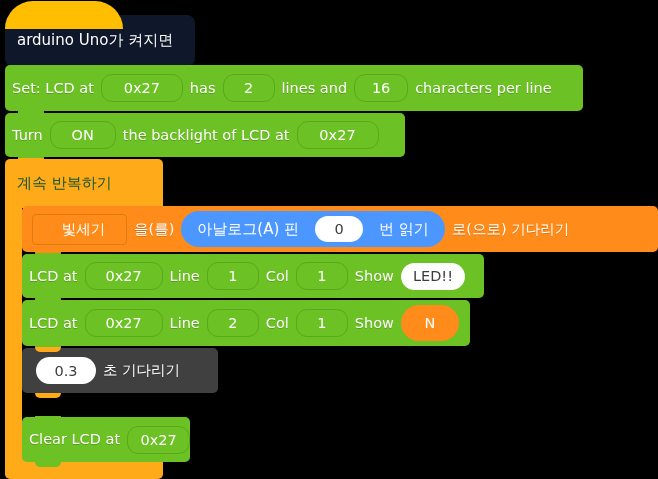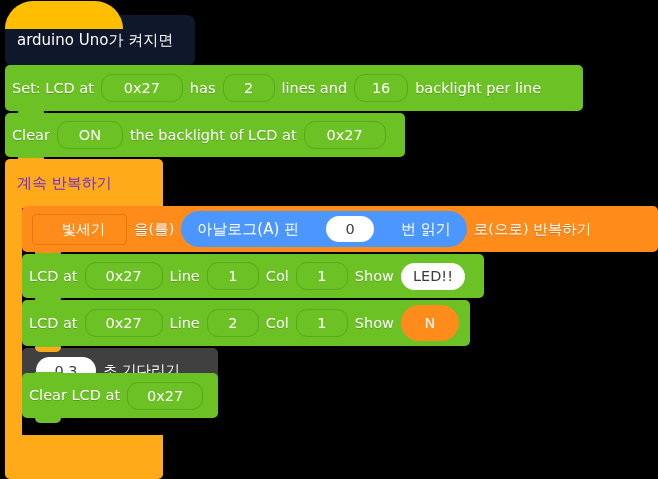--- a/index.html
+++ b/index.html
@@ -38,40 +38,40 @@
   #hat .lbl{position:relative;z-index:2;padding-left:12px;font-size:15px;}
 
   
   .stack{border-radius:5px;}
 
   #b-setlcd  {left:5px;  top:65px;  width:578px;height:46px;}
   #b-backlight{left:5px; top:113px; width:400px;height:44px;}
   #forever-arm{
     position:absolute;left:5px;top:159px;width:158px;height:49px;
     background:#FFAB19;border-radius:5px 5px 0 0;
-    display:flex;align-items:center;color:#6d28d9;font-size:15px;
+    display:flex;align-items:center;color:#14532d;font-size:15px;
   }
   #forever-spine{
     position:absolute;left:5px;top:206px;width:17px;height:232px;background:#FFAB19;
   }
   #forever-foot{
     position:absolute;left:5px;top:435px;width:158px;height:44px;
     background:#FFAB19;border-radius:0 0 5px 5px;
   }
   #forever-foot .notch{
     position:absolute;left:30px;top:0px;width:26px;height:6px;
     background:#FFAB19;border-radius:0 0 6px 6px;
   }
 
   
   #b-setvar  {left:22px; top:206px; width:636px;height:46px;}
   #b-lcd1    {left:22px; top:254px; width:462px;height:44px;}
   #b-lcd2    {left:22px; top:300px; width:448px;height:46px;}
   #b-wait    {left:22px; top:348px; width:196px;height:45px;}
-  #b-clear   {left:22px; top:373px; width:196px;height:45px;}
+  #b-clear   {left:22px; top:417px; width:168px;height:45px;}
 
   
   .field{
     display:inline-flex;align-items:center;justify-content:center;
     box-sizing:border-box;height:28px;border-radius:4px;
     border:1px solid rgba(0,0,0,.16);
     background:transparent;color:#fff;font-size:14.5px;padding:0 8px;
   }
   .field.on-green{border-color:#5aa81b;border-radius:11px;}
   .field.on-var  {border-color:#e07a10;padding-left:16px;}
@@ -82,21 +82,21 @@
     background:#fff;color:#3d3d3d;font-size:14.5px;font-weight:400;
   }
   .oval-orange{
     display:inline-flex;align-items:center;justify-content:center;
     height:36px;min-width:36px;padding:0 11px;border-radius:20px;
     background:#FF8C1A;color:#fff;font-size:14.5px;
   }
   .rep-blue{
     display:inline-flex;align-items:center;justify-content:center;
     height:36px;border-radius:20px;background:#4C97FF;color:#fff;
-    font-size:15px;padding:0 16px;gap:27px;
+    font-size:15px;padding:0 16px;gap:16px;
   }
   .rep-blue .oval-white{height:26px;min-width:26px;padding:0 11px;}
 
   .sp{display:inline-block;} .gap10{width:10px;} .gap14{width:14px;}
 </style>
 </head>
 <body>
 
 <div class="canvas">
 
@@ -107,27 +107,27 @@
   </div>
 
   <div class="blk stack c-green" id="b-setlcd">
     <div class="notch-bot" style="background:#6CC124"></div>
     <span class="lbl">Set: LCD at</span>
     <span class="field on-green" style="width:82px">0x27</span>
     <span class="lbl">has</span>
     <span class="field on-green" style="width:52px">2</span>
     <span class="lbl">lines and</span>
     <span class="field on-green" style="width:54px">16</span>
-    <span class="lbl">backlight per line</span>
+    <span class="lbl">characters per line</span>
   </div>
 
   <div class="blk stack c-green" id="b-backlight">
     <div class="notch-top" style="background:#6CC124"></div>
     <div class="notch-bot" style="background:#6CC124"></div>
-    <span class="lbl">Clear</span>
+    <span class="lbl">Turn</span>
     <span class="field on-green" style="width:66px">ON</span>
     <span class="lbl">the backlight of LCD at</span>
     <span class="field on-green" style="width:82px">0x27</span>
   </div>
 
   <div id="forever-arm">
     <div class="notch-top" style="background:#FFAB19"></div>
     <span class="lbl" style="padding-left:12px">계속 반복하기</span>
   </div>
   <div id="forever-spine"></div>
@@ -139,21 +139,21 @@
   <div class="blk stack c-var" id="b-setvar">
     <div class="notch-bot" style="background:#FF8C1A"></div>
     <span class="sp gap10"></span>
     <span class="field on-var" style="width:95px;height:31px">빛세기</span>
     <span class="lbl">을(를)</span>
     <span class="rep-blue">
       <span>아날로그(A) 핀</span>
       <span class="oval-white">0</span>
       <span>번 읽기</span>
     </span>
-    <span class="lbl">로(으로) 반복하기</span>
+    <span class="lbl">로(으로) 기다리기</span>
   </div>
 
   <div class="blk stack c-green" id="b-lcd1">
     <div class="notch-top" style="background:#6CC124"></div>
     <div class="notch-bot" style="background:#6CC124"></div>
     <span class="lbl">LCD at</span>
     <span class="field on-green" style="width:78px">0x27</span>
     <span class="lbl">Line</span>
     <span class="field on-green" style="width:52px">1</span>
     <span class="lbl">Col</span>

